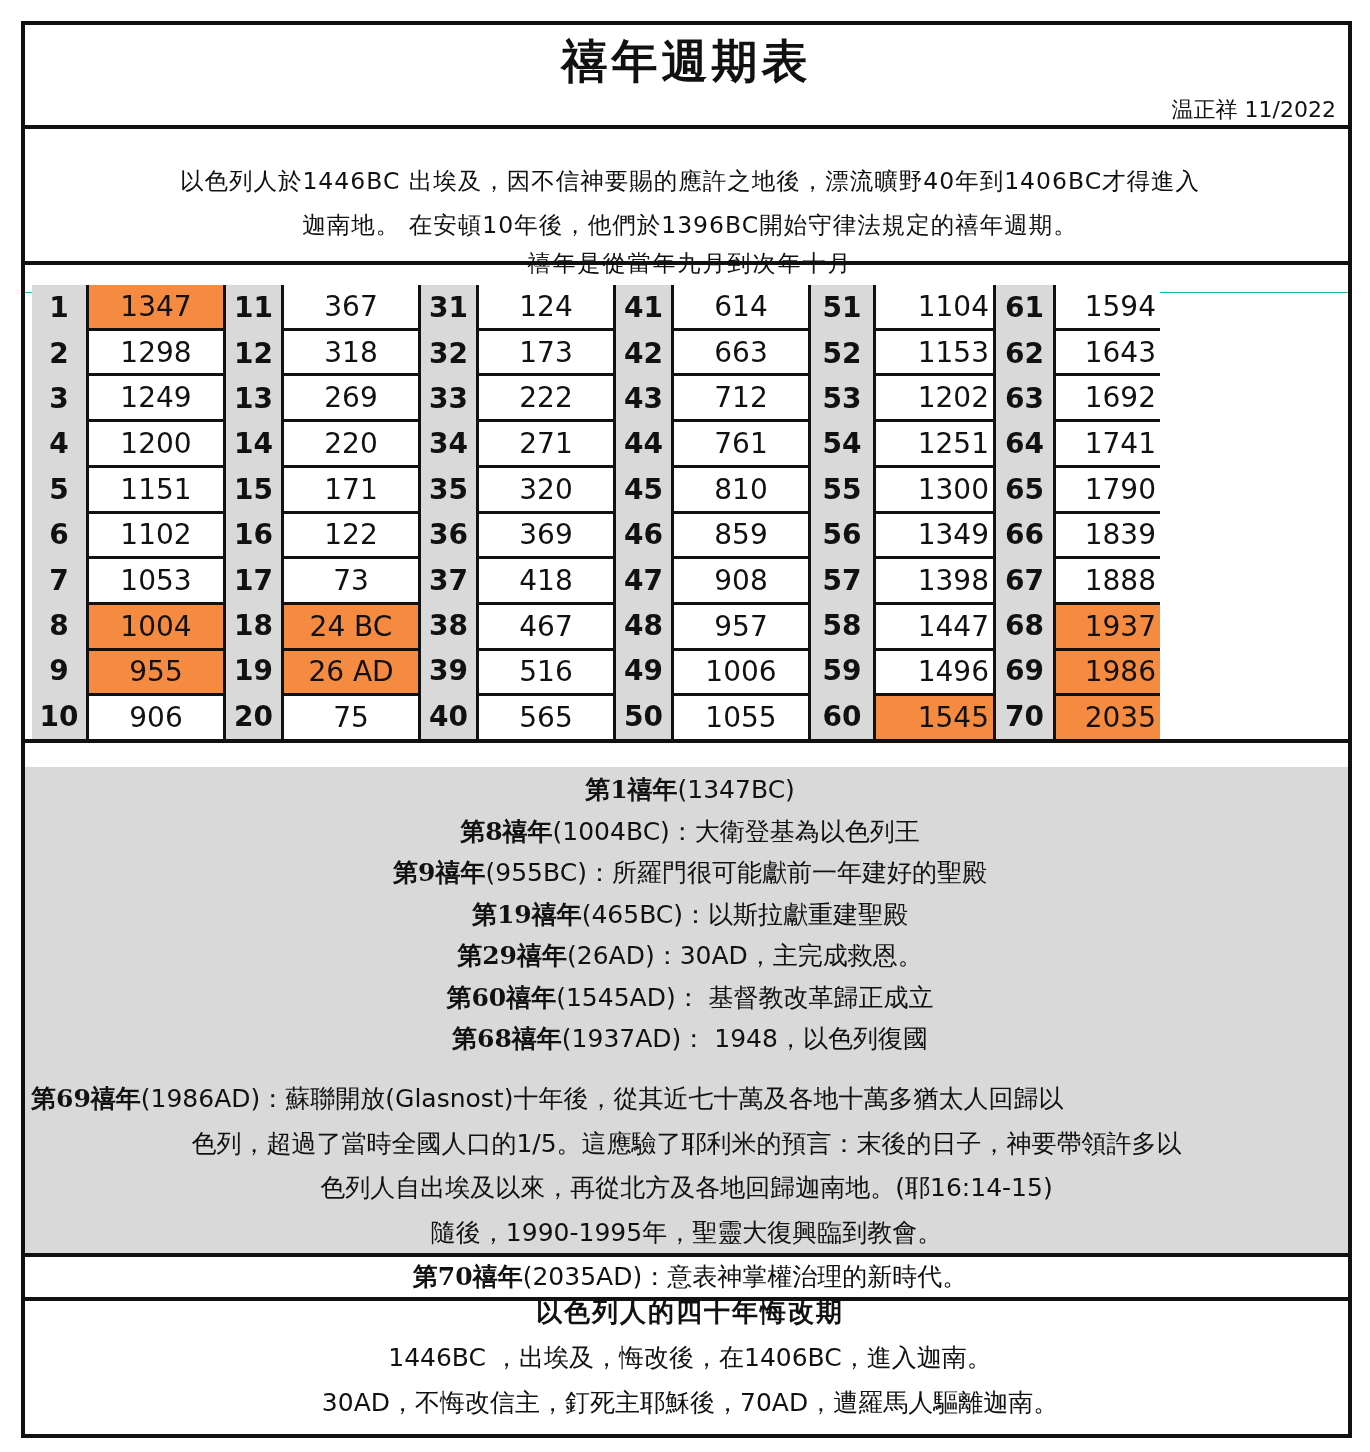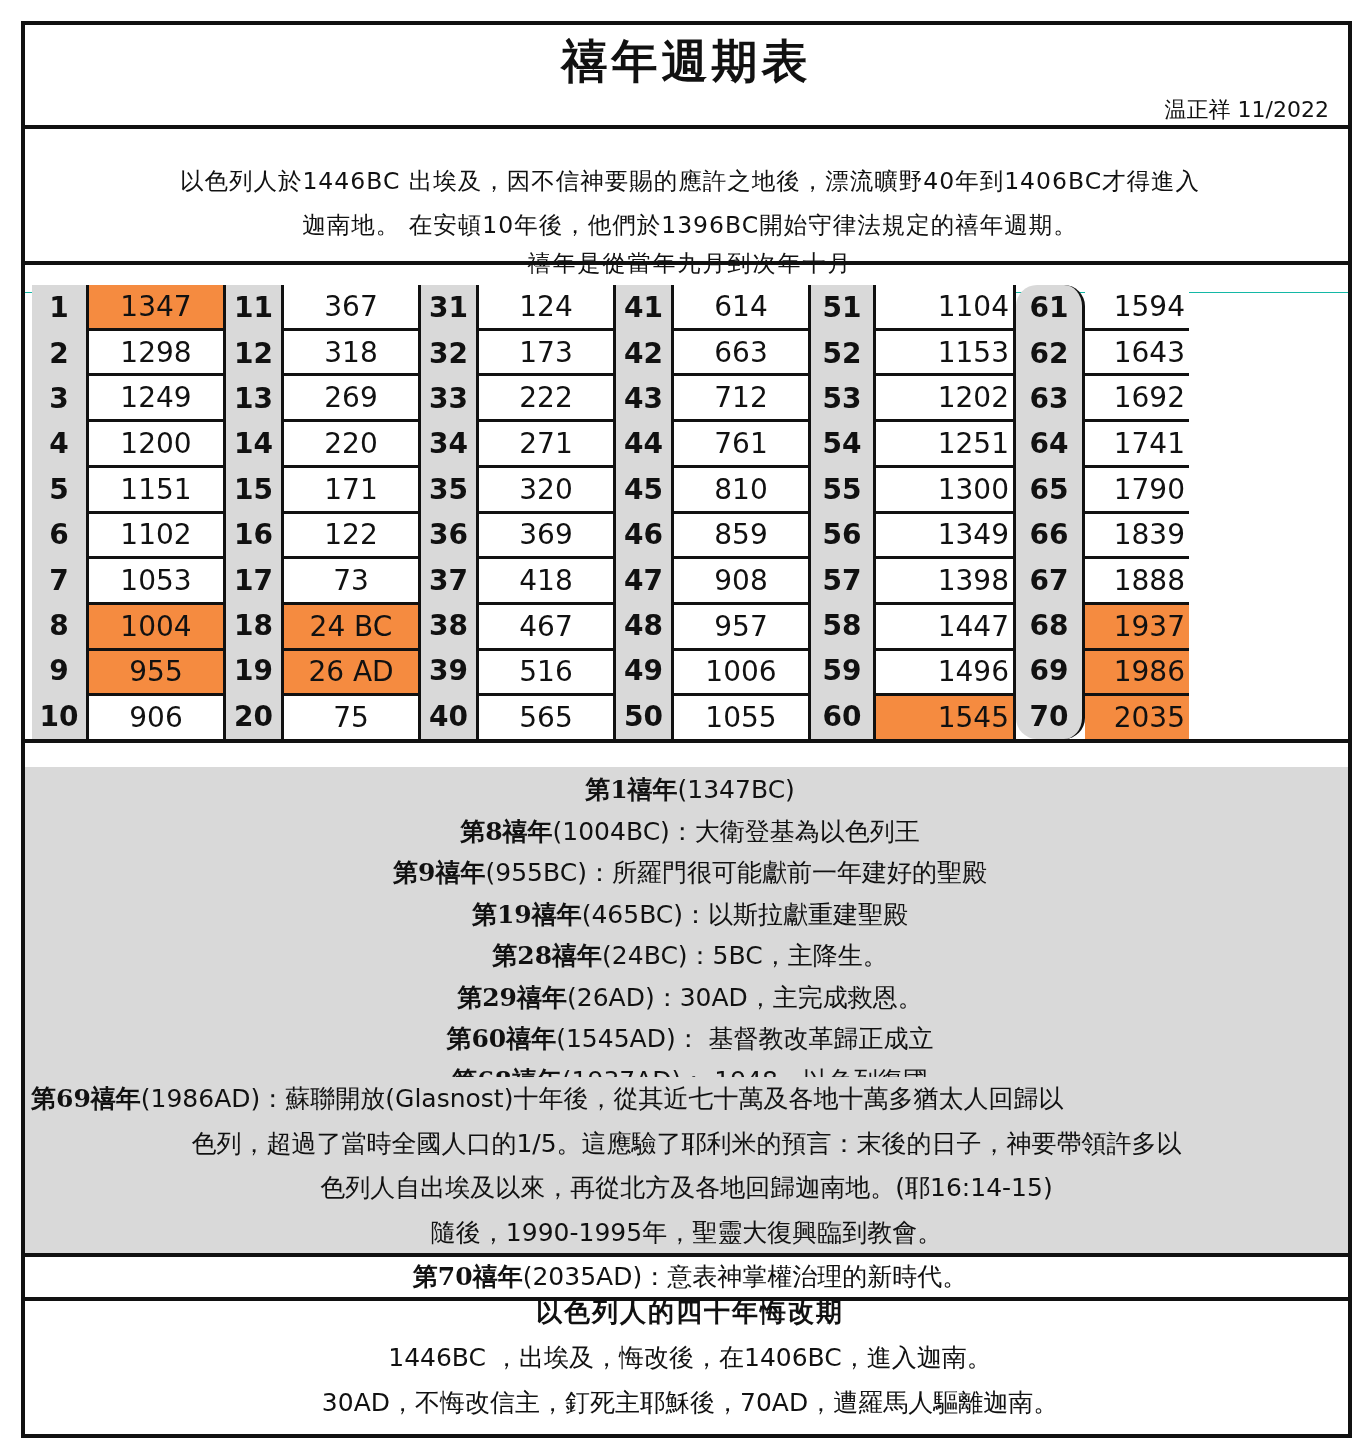--- a/index.html
+++ b/index.html
@@ -1,21 +1,21 @@
 <!DOCTYPE html>
 <html><head>
 <meta charset="utf-8">
 <style>
   html, body { margin: 0; padding: 0; background: #ffffff; }
   body { width: 1370px; height: 1452px; position: relative; font-family: "DejaVu Sans", "Liberation Sans", sans-serif; color: #111; }
   .frame { position: absolute; left: 21px; top: 21px; width: 1331px; height: 1417px; border: 4px solid #111; box-sizing: border-box; background: #fff; }
   .sec { position: absolute; left: 0; right: 0; box-sizing: border-box; padding-left: 7px; }
   .title-sec { top: 0; height: 104px; border-bottom: 4px solid #111; }
   .title { position: absolute; left: 0; right: 0; top: 6px; text-align: center; font-family: "DejaVu Serif", serif; font-weight: bold; font-size: 46px; letter-spacing: 4px; }
-  .author { position: absolute; right: 19px; top: 70px; font-size: 22px; }
+  .author { position: absolute; right: 12px; top: 70px; font-size: 22px; }
   .intro-sec { top: 104px; height: 116px; border-bottom: 4px solid #111; text-align: center; margin-top: 20px; }
   .intro-line { font-size: 23.5px; line-height: 44px; white-space: nowrap; letter-spacing: 1px; }
   .intro-line.first { padding-top: 10px; }
   .sub-sec { top: 220px; height: 48px; border-bottom: 1px solid #14b8a6; text-align: center; font-size: 23px; line-height: 37px; letter-spacing: 2px; }
   .grid-sec { top: 260px; height: 458px; border-bottom: 4px solid #111; display: flex; }
   .col { display: flex; height: 100%; }
   .num-col { background: #d9d9d9; display: flex; flex-direction: column; box-sizing: border-box; border-right: 3px solid #111; }
   .val-col { display: flex; flex-direction: column; box-sizing: border-box; border-right: 3px solid #111; }
   .col:last-child .val-col { border-right: none; }
   .num-cell { flex: 1; display: flex; align-items: center; justify-content: center; font-weight: bold; font-size: 28px; }
@@ -165,35 +165,35 @@
           <div class="num-cell">52</div>
           <div class="num-cell">53</div>
           <div class="num-cell">54</div>
           <div class="num-cell">55</div>
           <div class="num-cell">56</div>
           <div class="num-cell">57</div>
           <div class="num-cell">58</div>
           <div class="num-cell">59</div>
           <div class="num-cell">60</div>
         </div>
-        <div class="val-col" style="width: 140px;">
+        <div class="val-col" style="width: 120px;">
           <div class="val-cell right">1104</div>
           <div class="val-cell right">1153</div>
           <div class="val-cell right">1202</div>
           <div class="val-cell right">1251</div>
           <div class="val-cell right">1300</div>
           <div class="val-cell right">1349</div>
           <div class="val-cell right">1398</div>
           <div class="val-cell right">1447</div>
           <div class="val-cell right">1496</div>
           <div class="val-cell right hl">1545</div>
         </div>
       </div>
       <div class="col">
-        <div class="num-col" style="width: 69px; border-radius: 21px;">
+        <div class="num-col" style="width: 60px;">
           <div class="num-cell">61</div>
           <div class="num-cell">62</div>
           <div class="num-cell">63</div>
           <div class="num-cell">64</div>
           <div class="num-cell">65</div>
           <div class="num-cell">66</div>
           <div class="num-cell">67</div>
           <div class="num-cell">68</div>
           <div class="num-cell">69</div>
           <div class="num-cell">70</div>
@@ -211,21 +211,20 @@
           <div class="val-cell right hl">2035</div>
         </div>
       </div>
     </div>
 
   <div class="sec events-sec">
     <div class="ev-line"><b>第1禧年</b><span>(1347BC)</span></div>
     <div class="ev-line"><b>第8禧年</b><span>(1004BC)：大衛登基為以色列王</span></div>
     <div class="ev-line"><b>第9禧年</b><span>(955BC)：所羅門很可能獻前一年建好的聖殿</span></div>
     <div class="ev-line"><b>第19禧年</b><span>(465BC)：以斯拉獻重建聖殿</span></div>
-    <div class="ev-line"><b>第28禧年</b><span>(24BC)：5BC，主降生。</span></div>
     <div class="ev-line"><b>第29禧年</b><span>(26AD)：30AD，主完成救恩。</span></div>
     <div class="ev-line"><b>第60禧年</b><span>(1545AD)： 基督教改革歸正成立</span></div>
     <div class="ev-line"><b>第68禧年</b><span>(1937AD)： 1948，以色列復國</span></div>
   </div>
 
   <div class="sec ev69-sec">
     <div class="ev69 ev69-first"><b>第69禧年</b><span>(1986AD)：蘇聯開放(Glasnost)十年後，從其近七十萬及各地十萬多猶太人回歸以</span></div>
     <div class="ev69">色列，超過了當時全國人口的1/5。這應驗了耶利米的預言：末後的日子，神要帶領許多以</div>
     <div class="ev69">色列人自出埃及以來，再從北方及各地回歸迦南地。(耶16:14-15)</div>
     <div class="ev69">隨後，1990-1995年，聖靈大復興臨到教會。</div>

